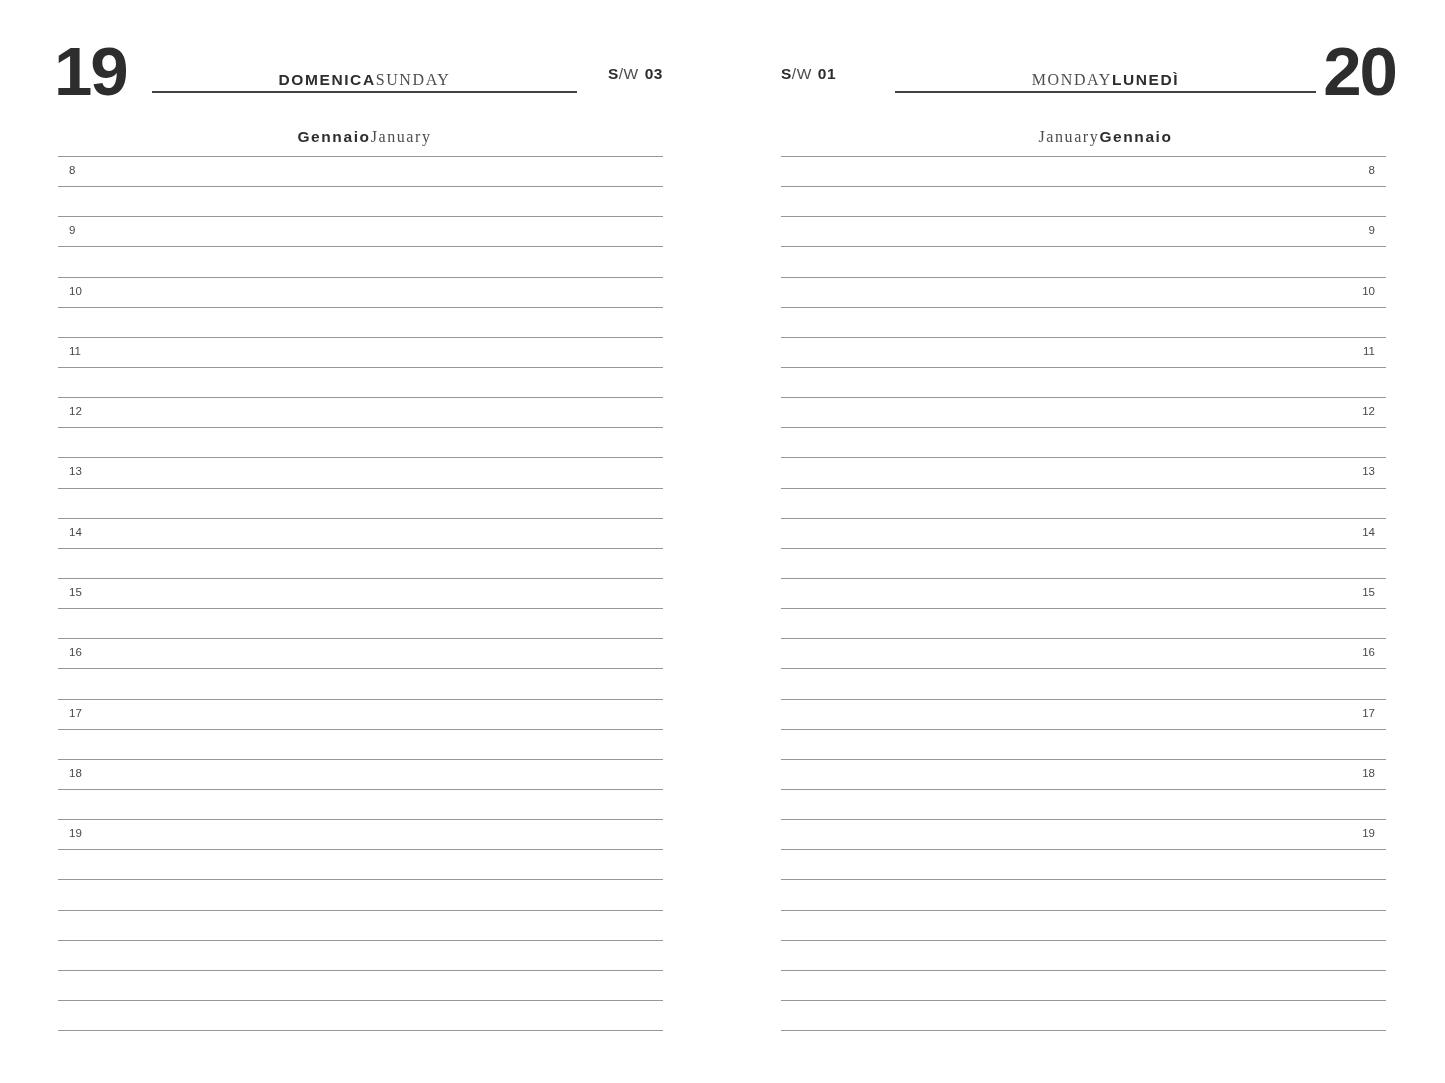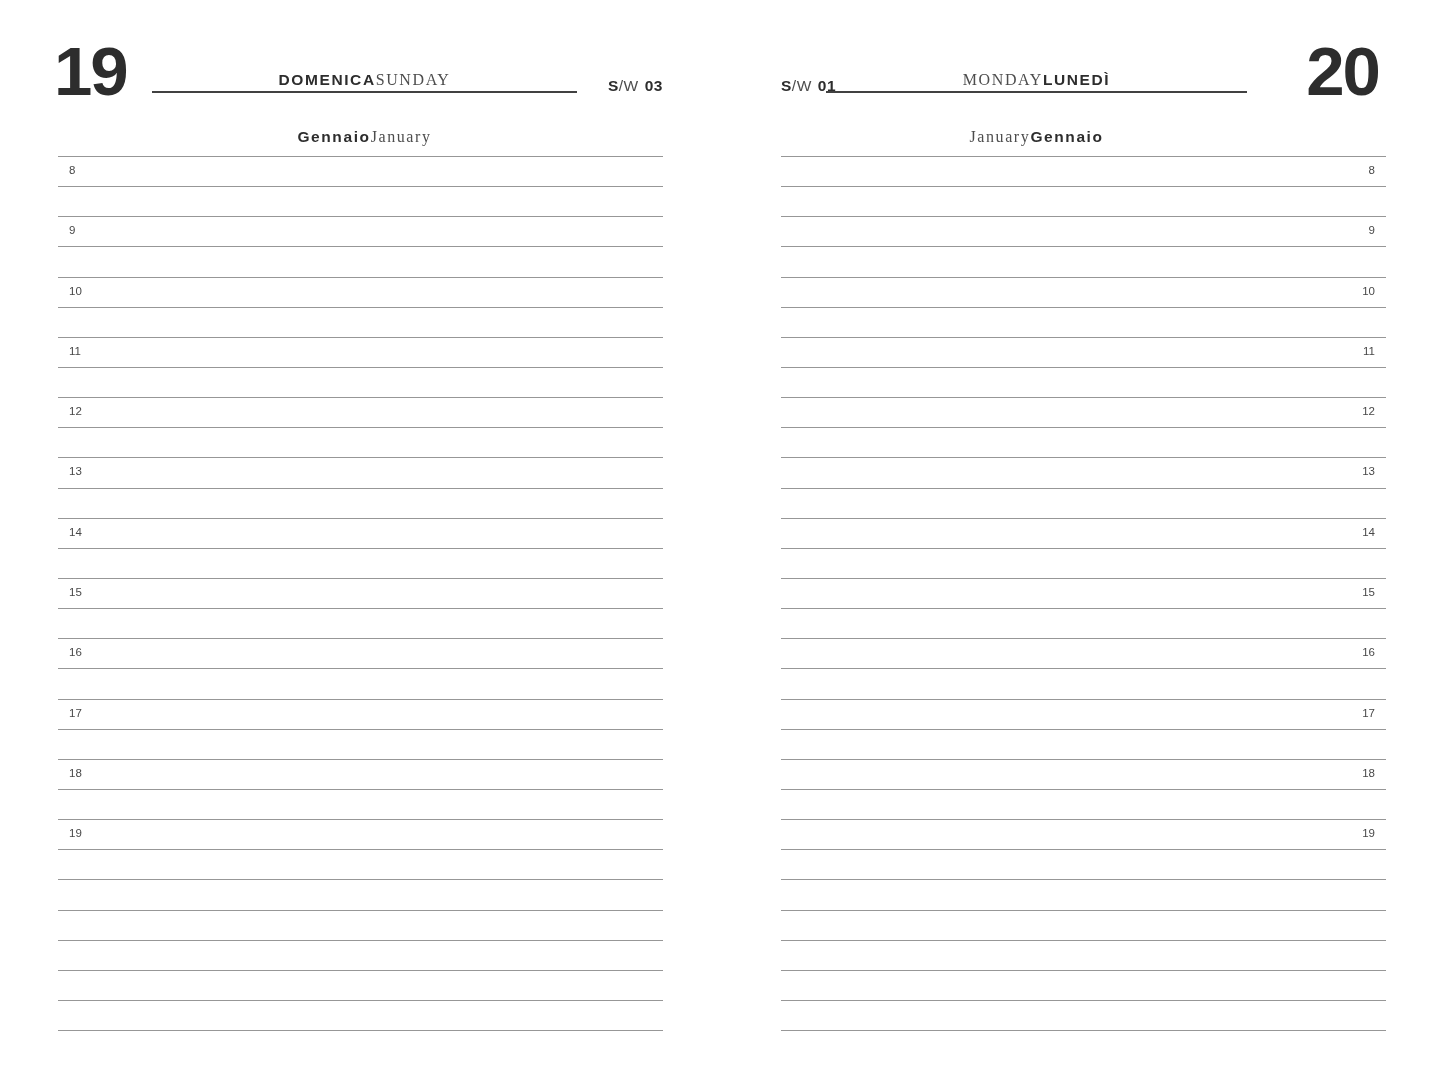--- a/index.html
+++ b/index.html
@@ -17,39 +17,39 @@
     background:var(--bg);
     font-family:"Liberation Sans", sans-serif;
     position:relative;overflow:hidden;
   }
   .day-number{
     position:absolute;top:47px;
     font-size:69px;font-weight:800;line-height:50px;
     letter-spacing:-2px;color:var(--text-dark);
   }
   .day-number.left{left:54px;}
-  .day-number.right{right:66px;}
+  .day-number.right{right:49px;}
   .header-block{position:absolute;top:51px;}
   .header-block.left{left:152px;width:425px;}
-  .header-block.right{left:826px;width:421px;}
+  .header-block.right{left:895px;width:421px;}
   .hb-row{display:flex;justify-content:center;align-items:flex-end;margin-top:20px;}
   .hb-row.row1{padding-bottom:3px;}
   .hb-row.row2{padding-top:15px;}
   .hb-rule{height:1.5px;background:var(--header-rule);width:100%;}
   .bold-label{
     font-size:15.5px;font-weight:bold;color:var(--text-dark);
     letter-spacing:1.6px;line-height:17px;
   }
   .light-label{
     font-size:16px;font-weight:400;color:var(--text-light);
     letter-spacing:1.6px;line-height:17px;font-family:Liberation Serif, serif;
   }
   .week-ref{
     position:absolute;top:65px;font-size:15.5px;line-height:18px;
-    letter-spacing:0.5px;white-space:nowrap;margin-top:12px;
+    letter-spacing:0.5px;white-space:nowrap;
   }
   .week-ref.left{right:782px;}
   .week-ref.right{left:781px;}
   .week-ref .w-bold{font-weight:bold;color:var(--text-dark);}
   .week-ref .w-light{font-weight:400;color:var(--text-light);}
   .week-ref .w-num{font-weight:bold;color:var(--text-dark);margin-left:6px;}
   .lines-area{
     position:absolute;top:156px;height:878px;
   }
   .lines-area.left{left:58px;width:605px;}

